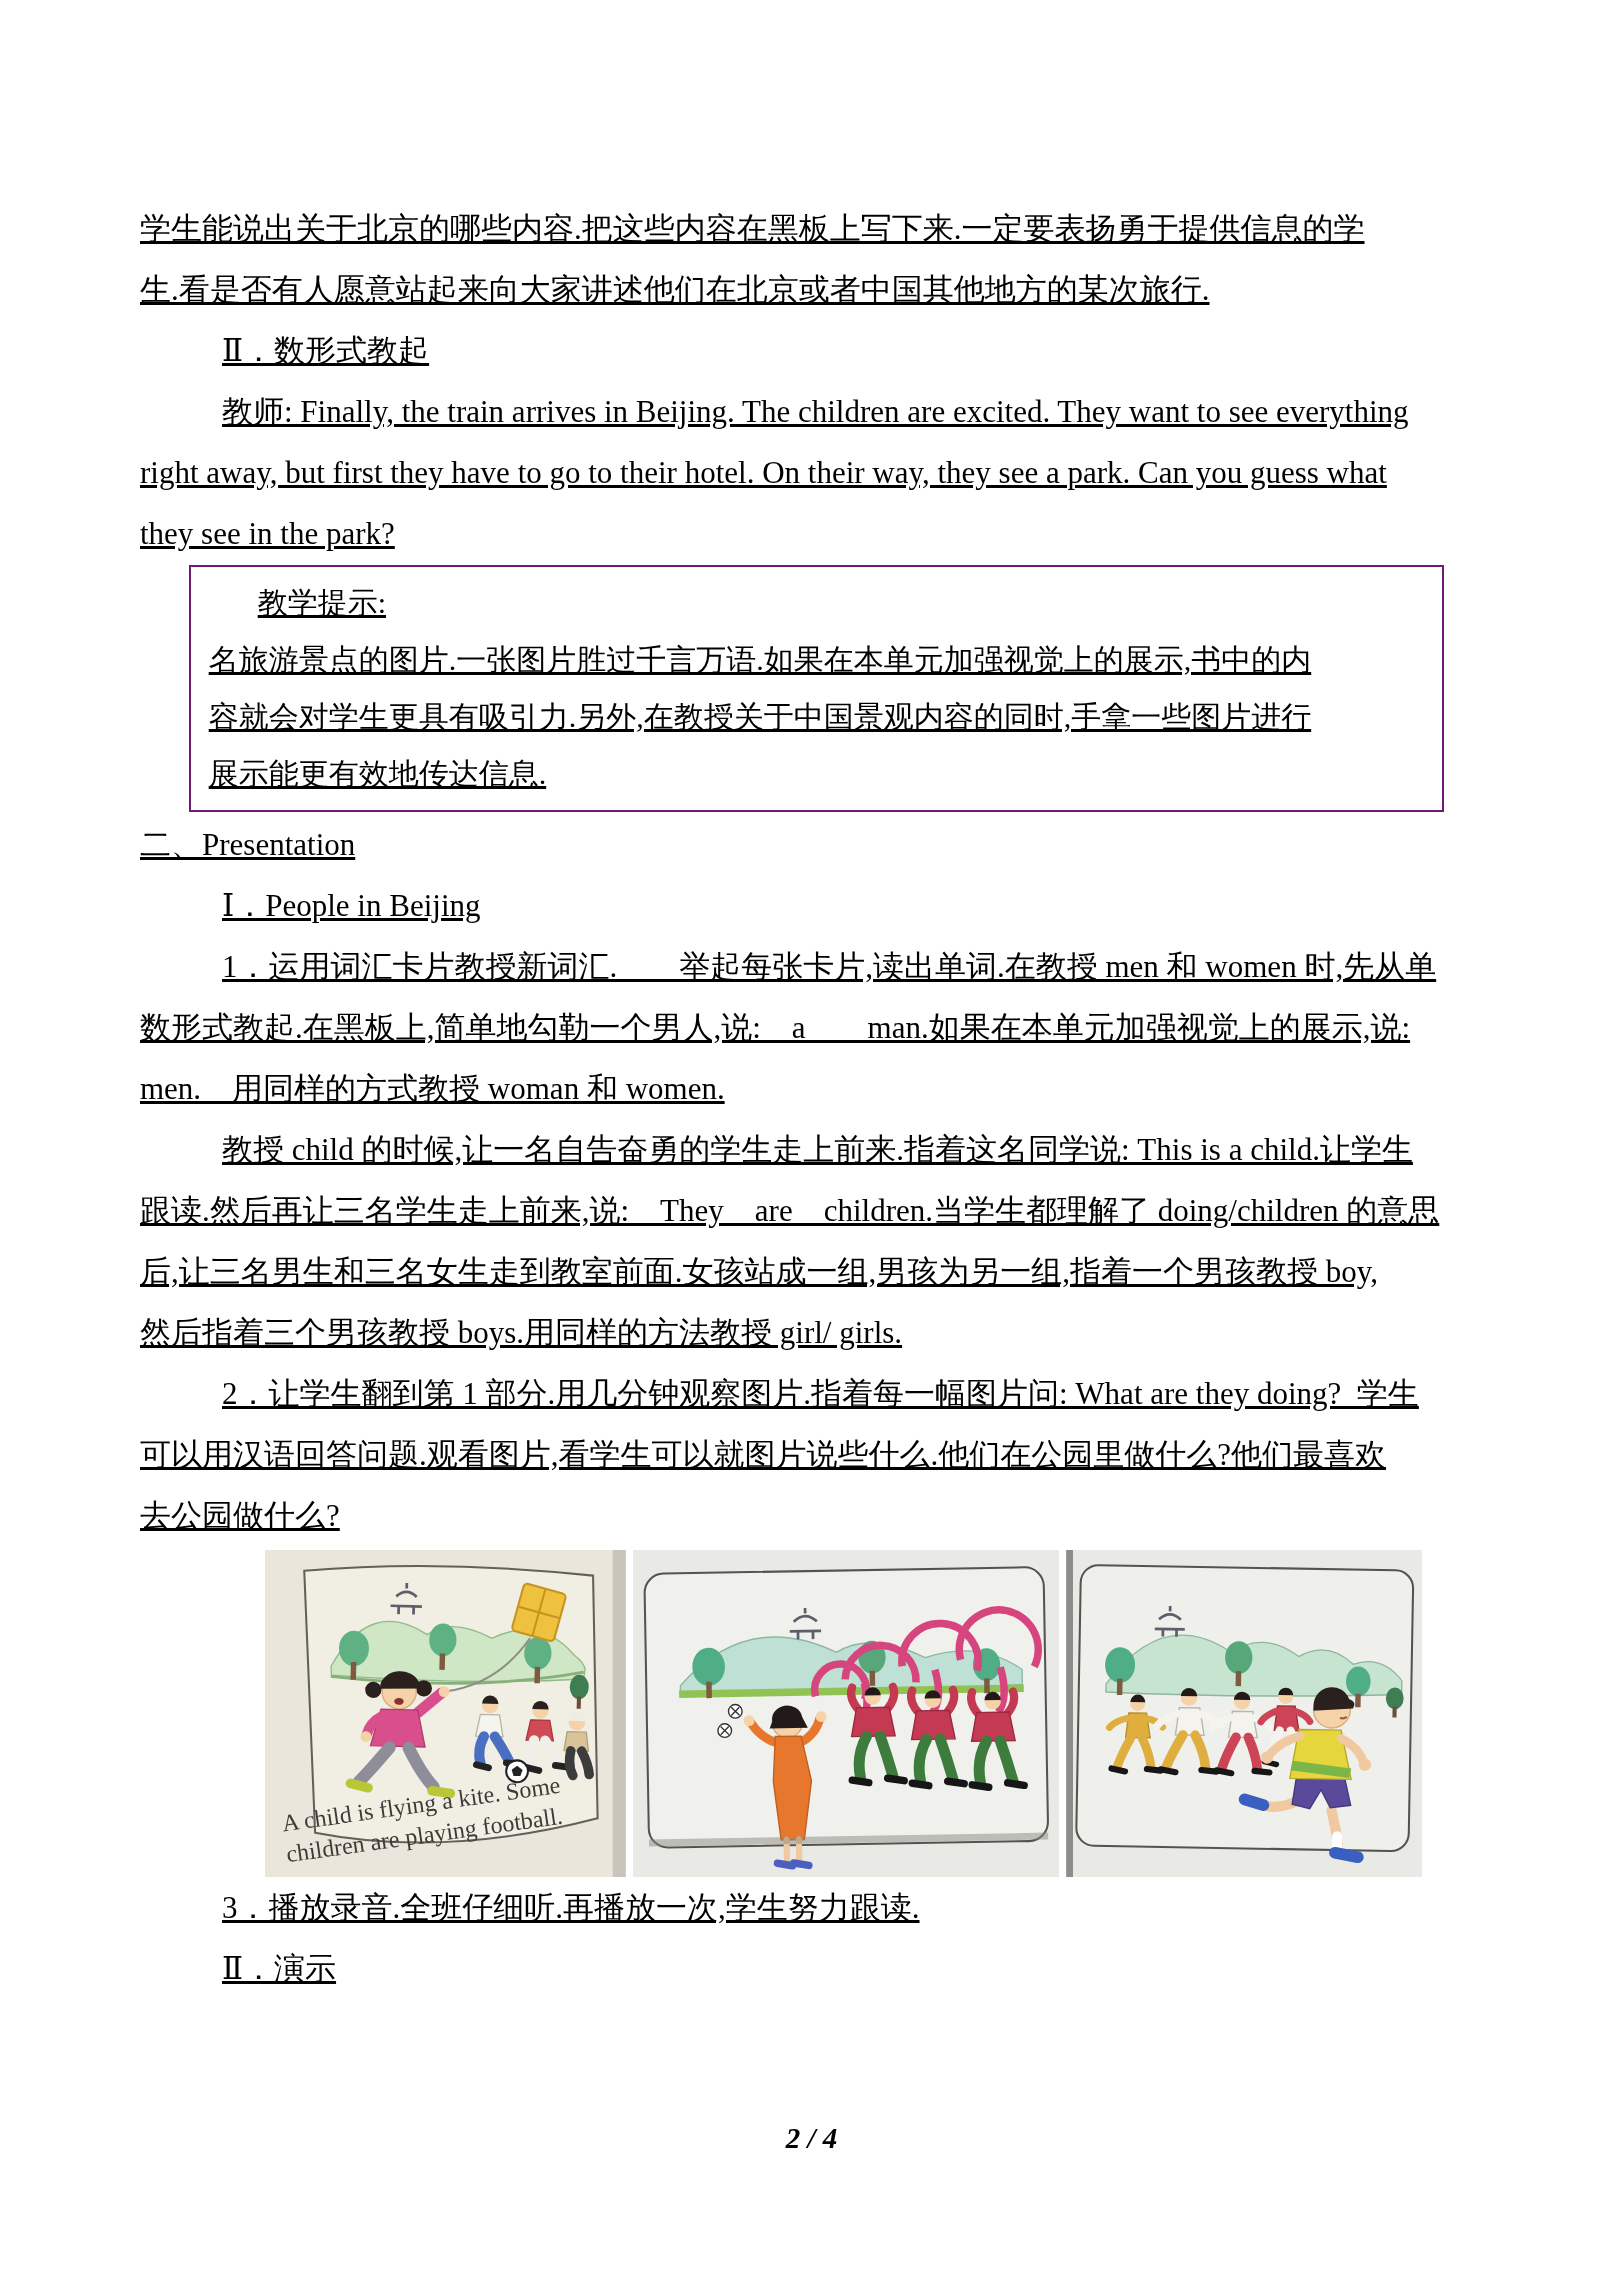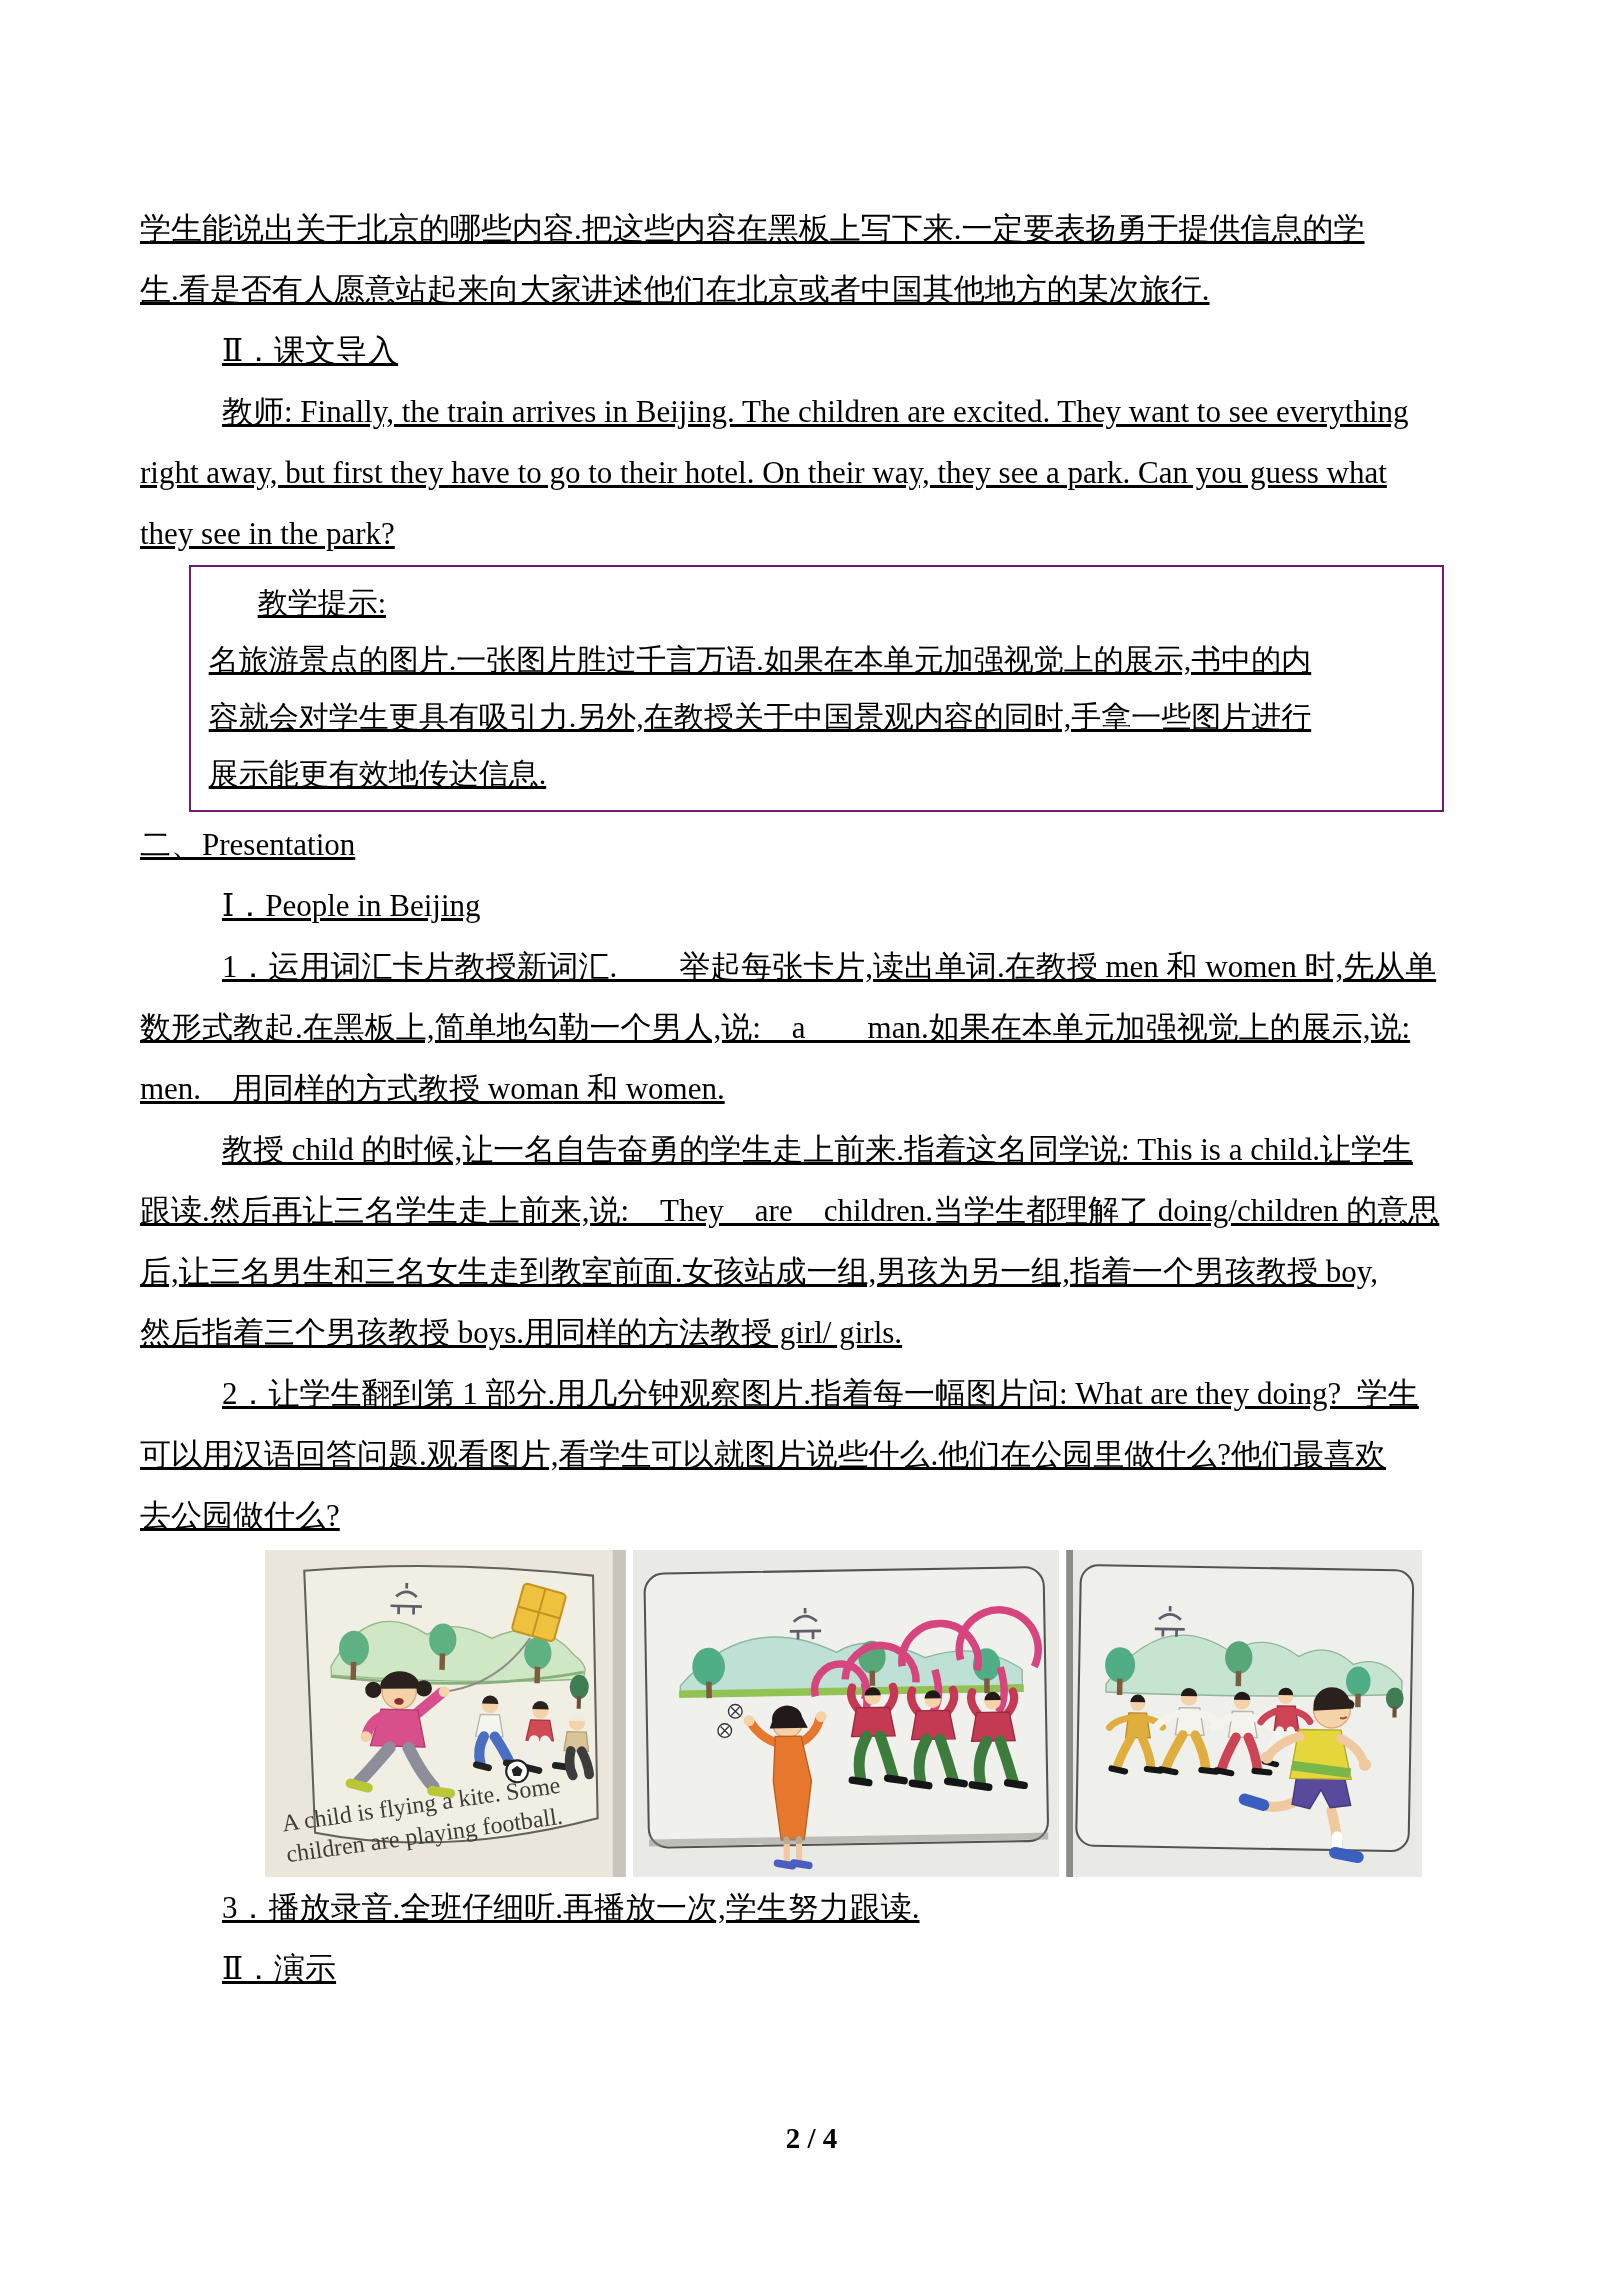--- a/index.html
+++ b/index.html
@@ -13,32 +13,32 @@
           border:2px solid #701a75;padding:6.8px 12.3px 8.2px 17.7px;}
   .tipbox .ln{font-size:30px;line-height:57px;}
   .tip-ind{padding-left:49px;}
   .photos{display:flex;gap:6.8px;margin:4.1px 0 0 125px;}
   .photo{position:relative;height:327px;overflow:hidden;}
   .photo svg{display:block;}
   .cap{position:absolute;left:17.7px;top:239px;transform:rotate(-8deg);
        font-size:24px;line-height:31px;color:#3d3b36;white-space:nowrap;
        font-family:"Liberation Serif","DejaVu Serif",serif;}
   .footer{position:absolute;top:2122px;left:0;width:1623px;text-align:center;
-          font-size:29px;font-weight:bold;}
+          font-size:29px;font-weight:bold;font-style:italic;}
 </style>
 </head>
 <body>
 
 <div class="page">
   <div class="doc">
 
     <p class="ln">学生能说出关于北京的哪些内容.把这些内容在黑板上写下来.一定要表扬勇于提供信息的学</p>
     <p class="ln">生.看是否有人愿意站起来向大家讲述他们在北京或者中国其他地方的某次旅行.</p>
 
-    <p class="ln ind">Ⅱ．课文导入</p>
+    <p class="ln ind">Ⅱ．数形式教起</p>
 
     <p class="ln ind">教师: Finally, the train arrives in Beijing. The children are excited. They want to see everything</p>
     <p class="ln">right away, but first they have to go to their hotel. On their way, they see a park. Can you guess what</p>
     <p class="ln">they see in the park?</p>
 
     <div class="tipbox">
       <p class="ln tip-ind">教学提示:</p>
       <p class="ln">名旅游景点的图片.一张图片胜过千言万语.如果在本单元加强视觉上的展示,书中的内</p>
       <p class="ln">容就会对学生更具有吸引力.另外,在教授关于中国景观内容的同时,手拿一些图片进行</p>
       <p class="ln">展示能更有效地传达信息.</p>

